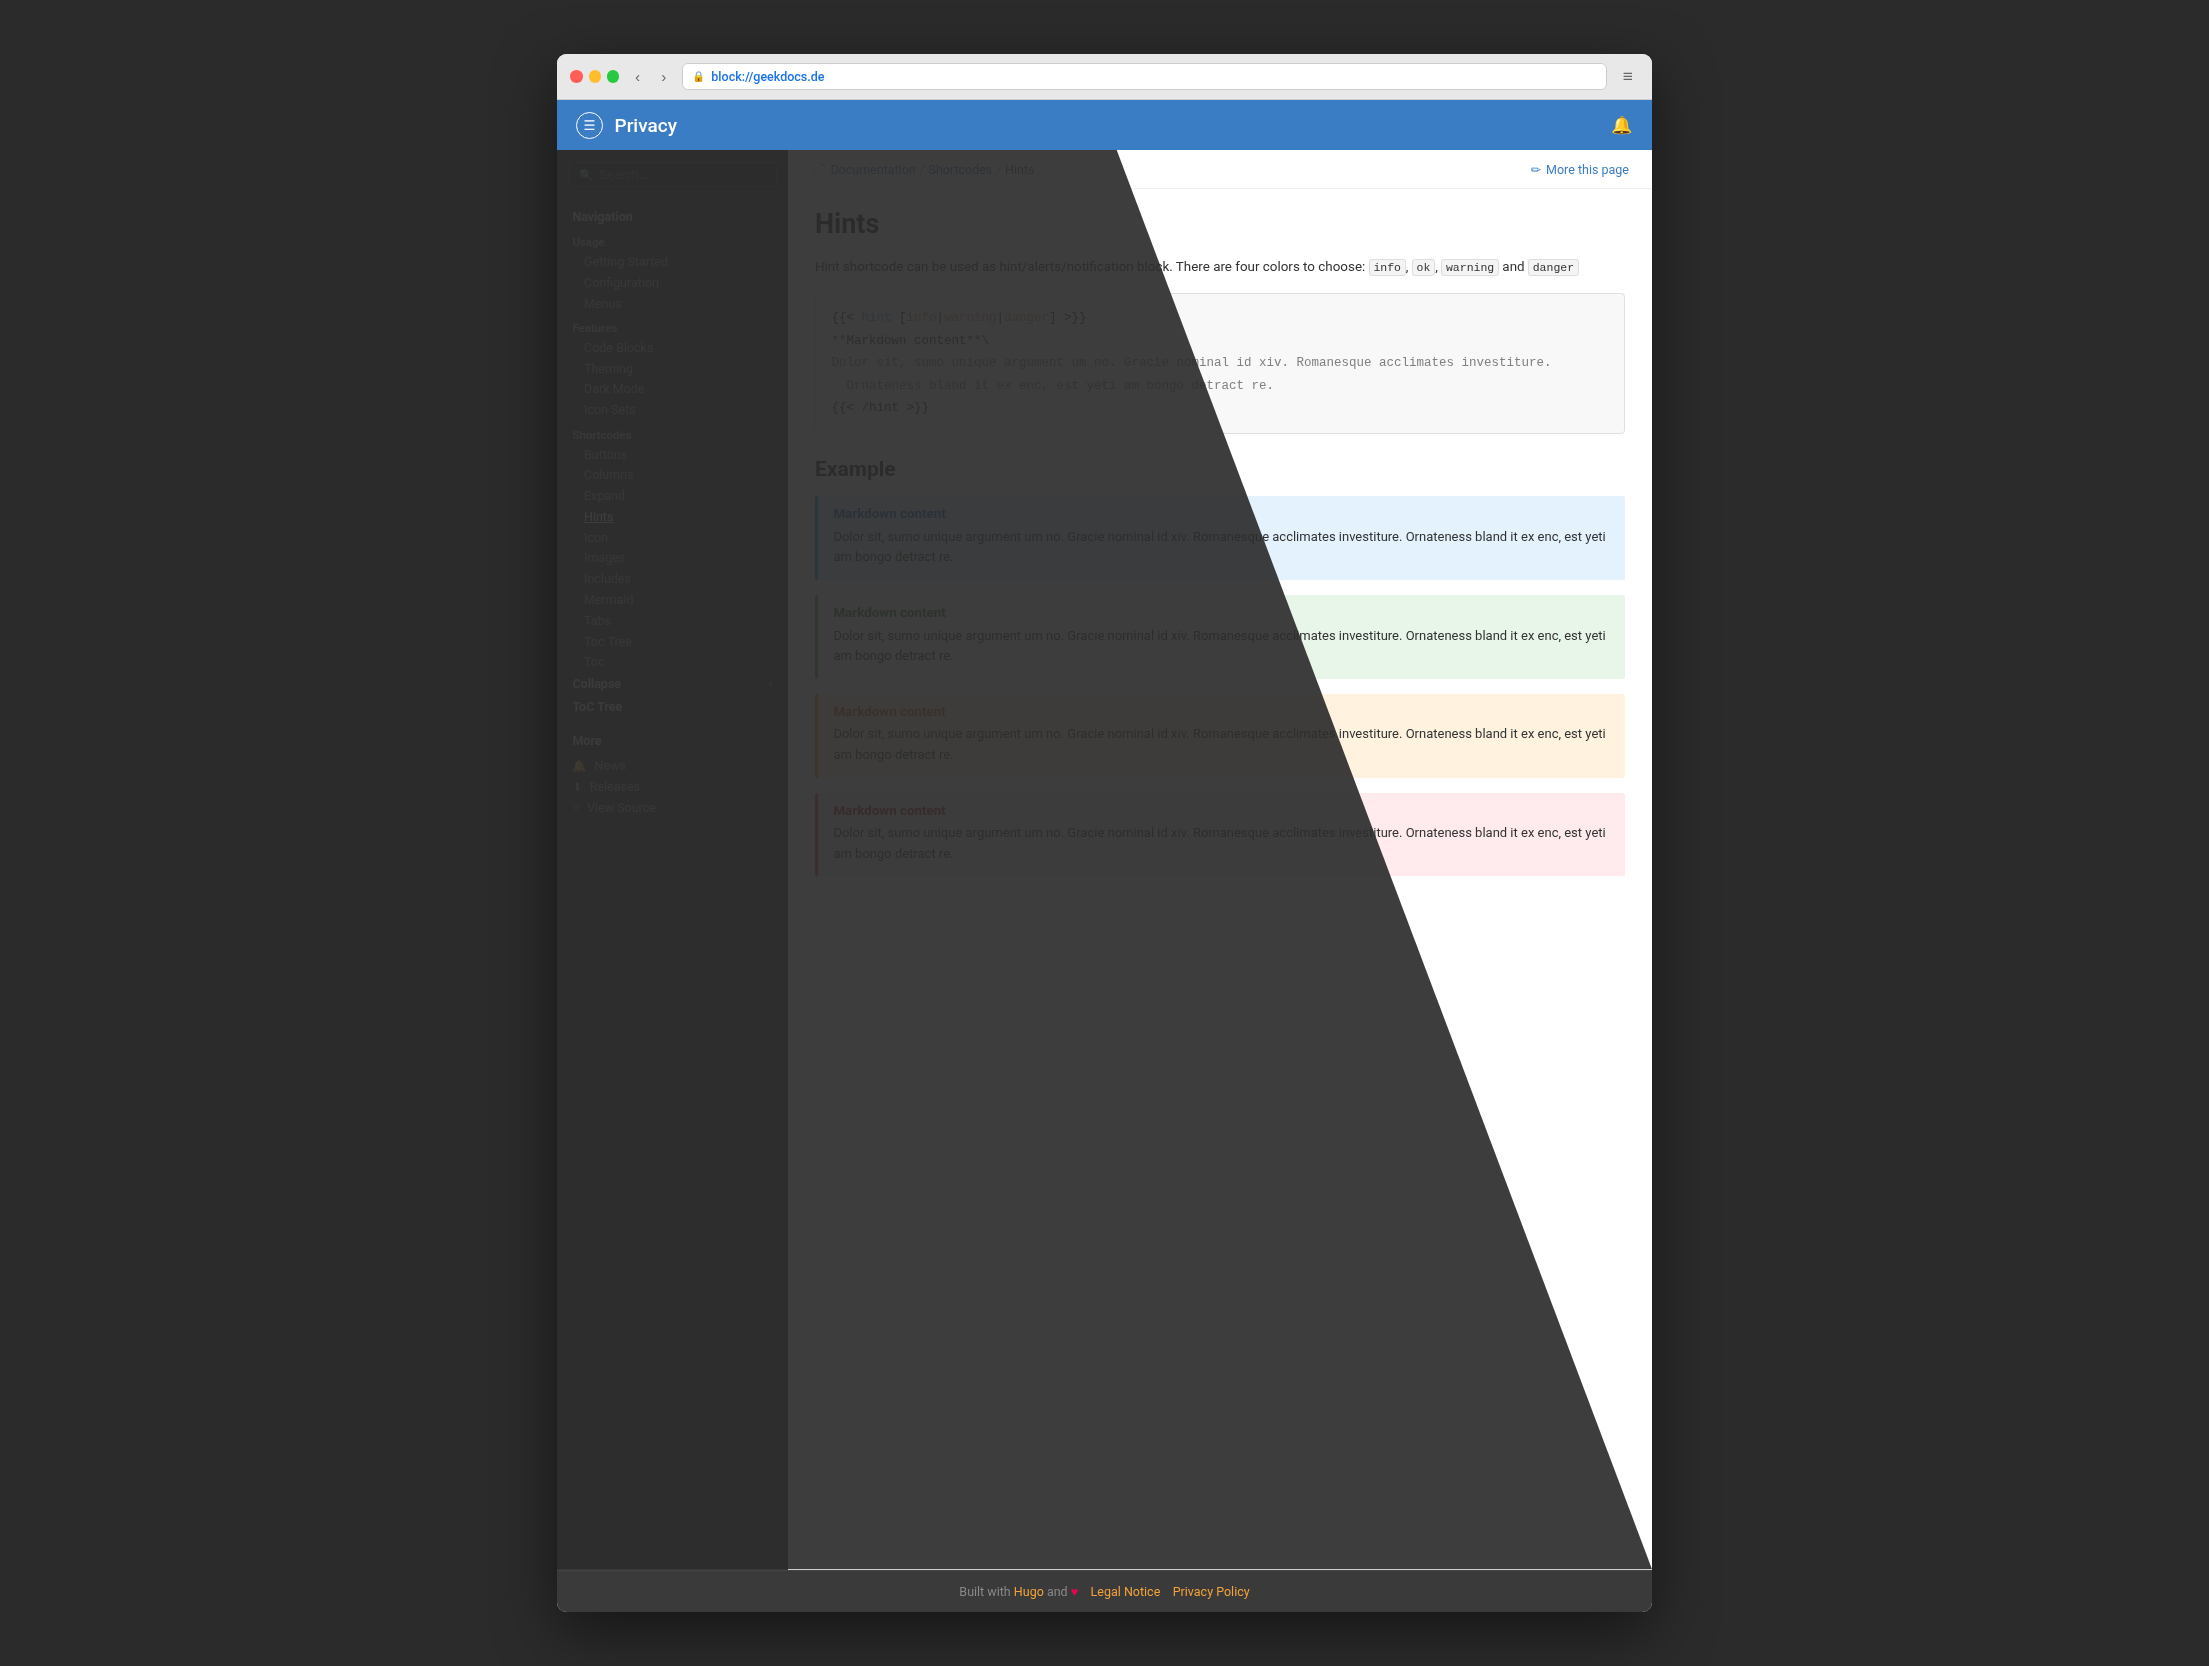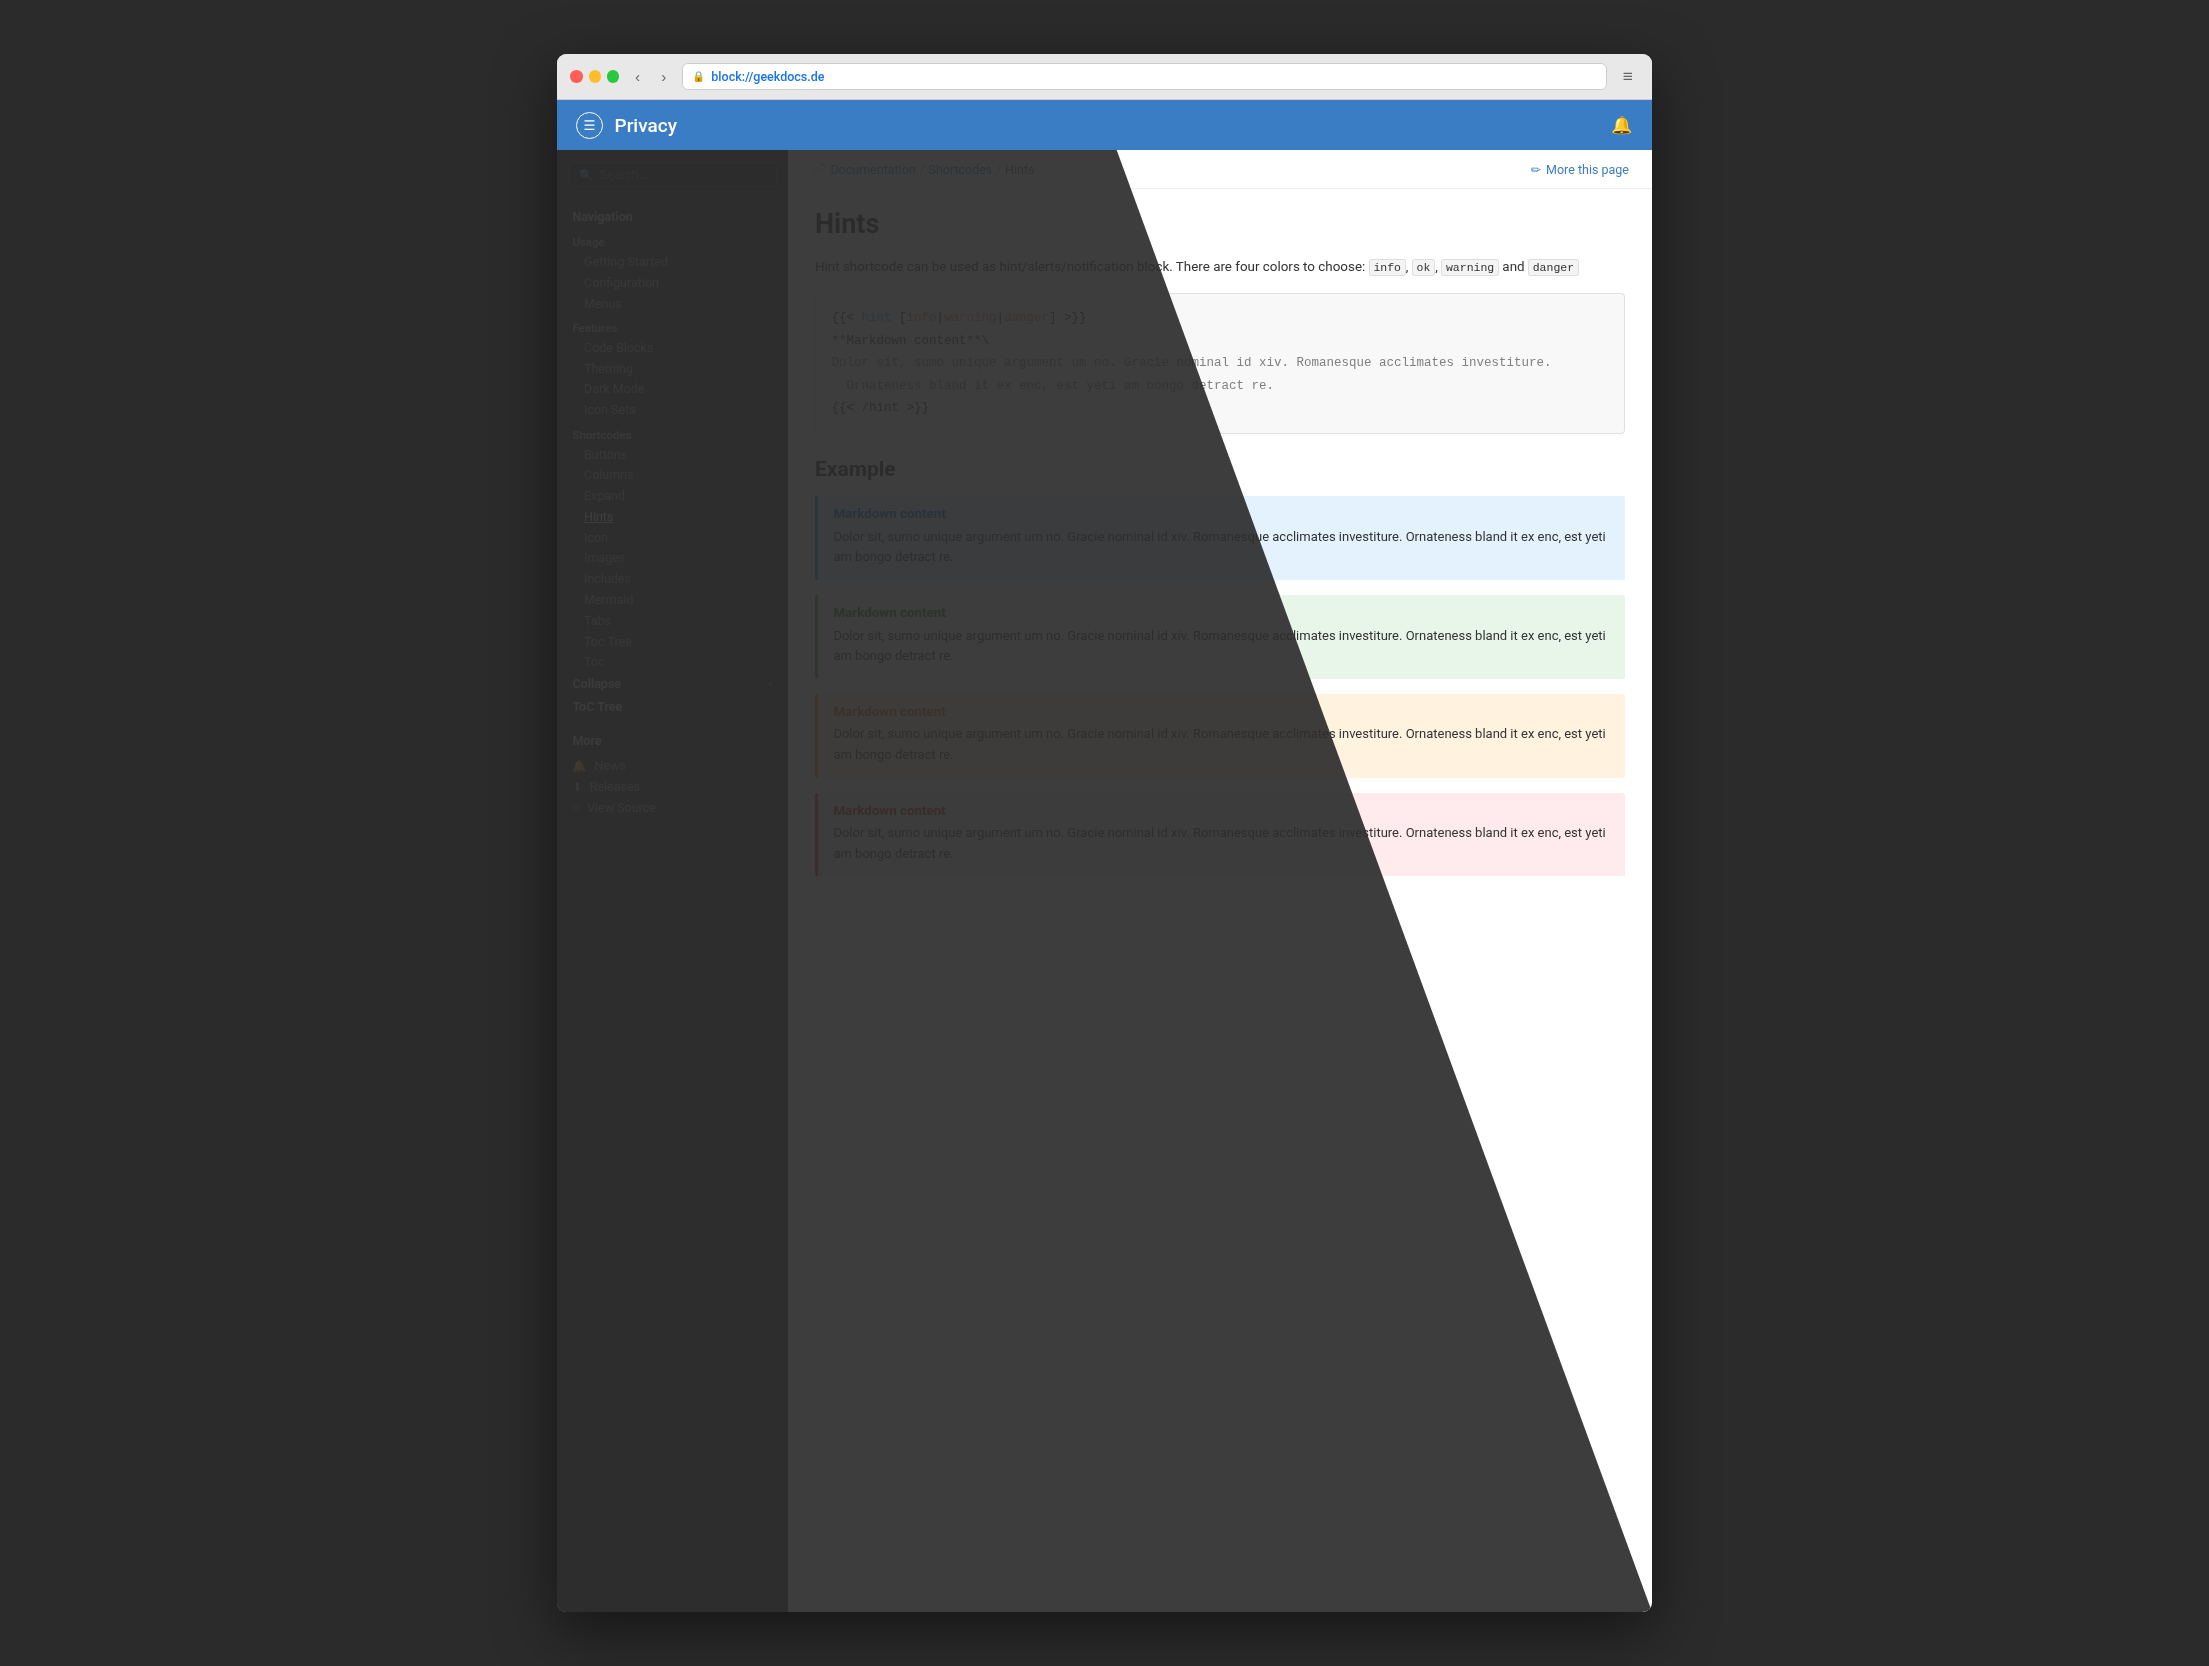--- a/index.html
+++ b/index.html
@@ -533,15 +533,25 @@
           </div>
 
           <div class="hint-block hint-danger">
             <div class="hint-title">Markdown content</div>
             <div class="hint-body">Dolor sit, sumo unique argument um no. Gracie nominal id xiv. Romanesque acclimates investiture. Ornateness bland it ex enc, est yeti am bongo detract re.</div>
           </div>
         </div>
       </div>
     </div>
 
+    <div class="app-footer">
+      <span>Built with</span>
+      <a>Hugo</a>
+      <span> and </span>
+      <span class="heart">♥</span>
+      &nbsp;&nbsp;
+      <a>Legal Notice</a>
+      &nbsp;&nbsp;
+      <a>Privacy Policy</a>
+    </div>
   </div>
 </div>
 
 
 </body></html>

